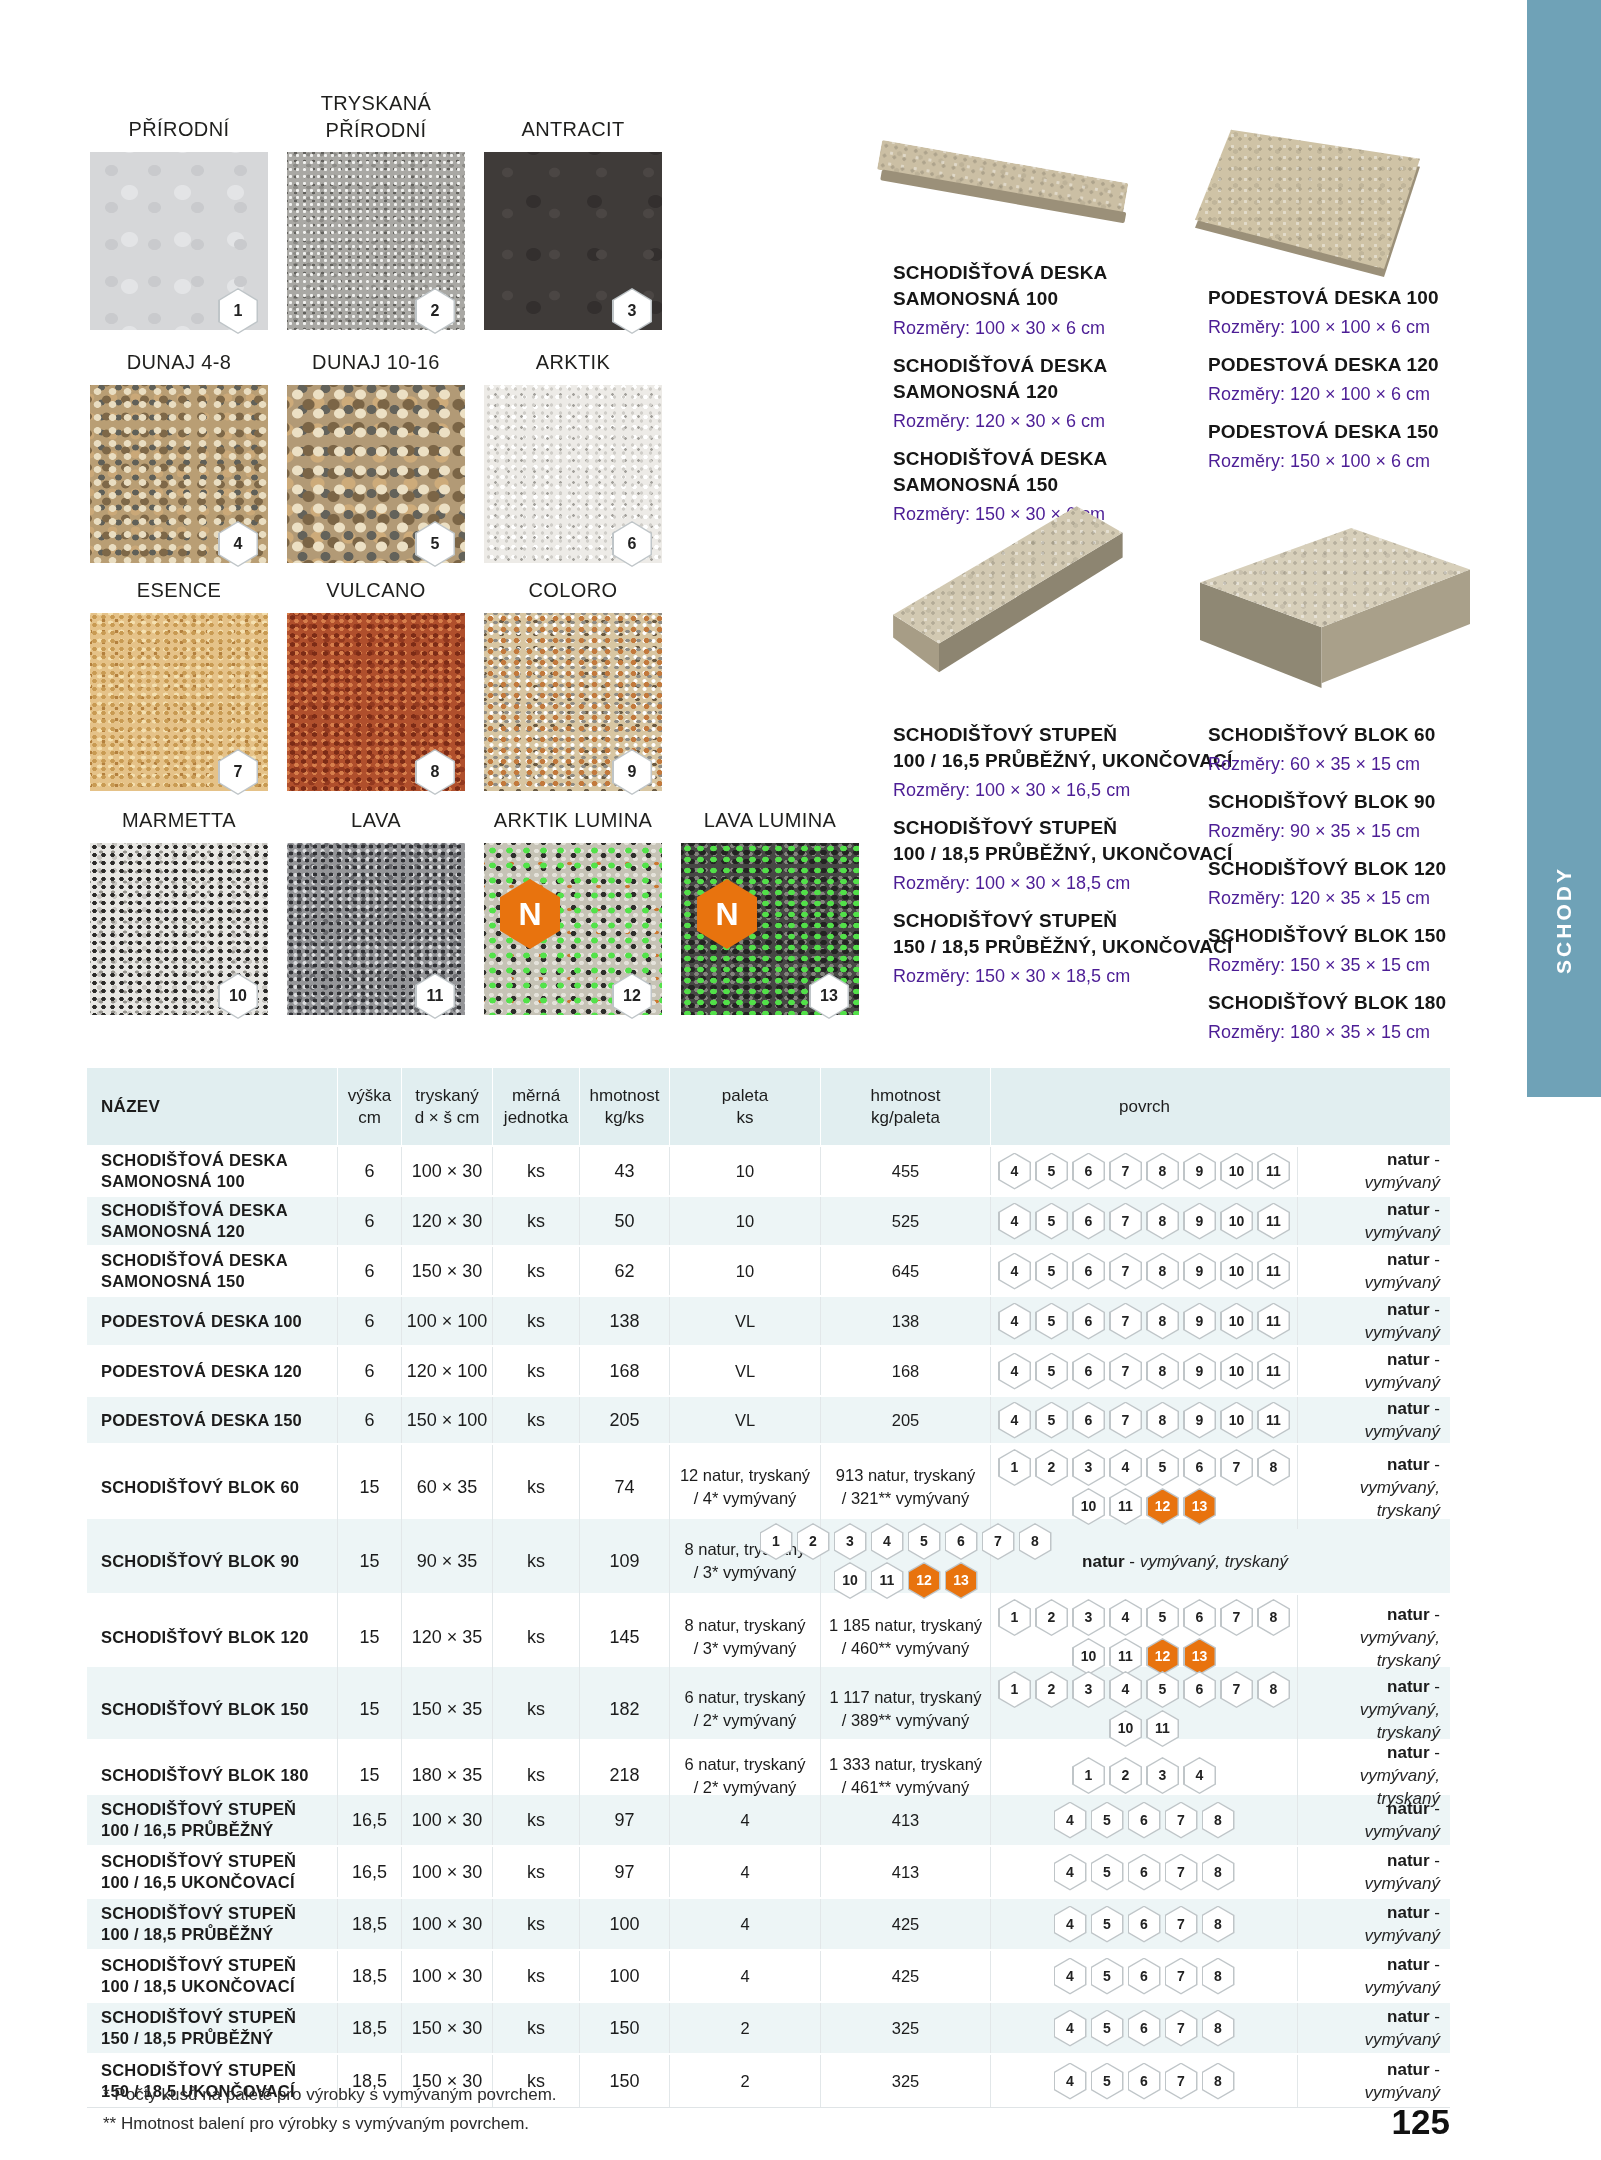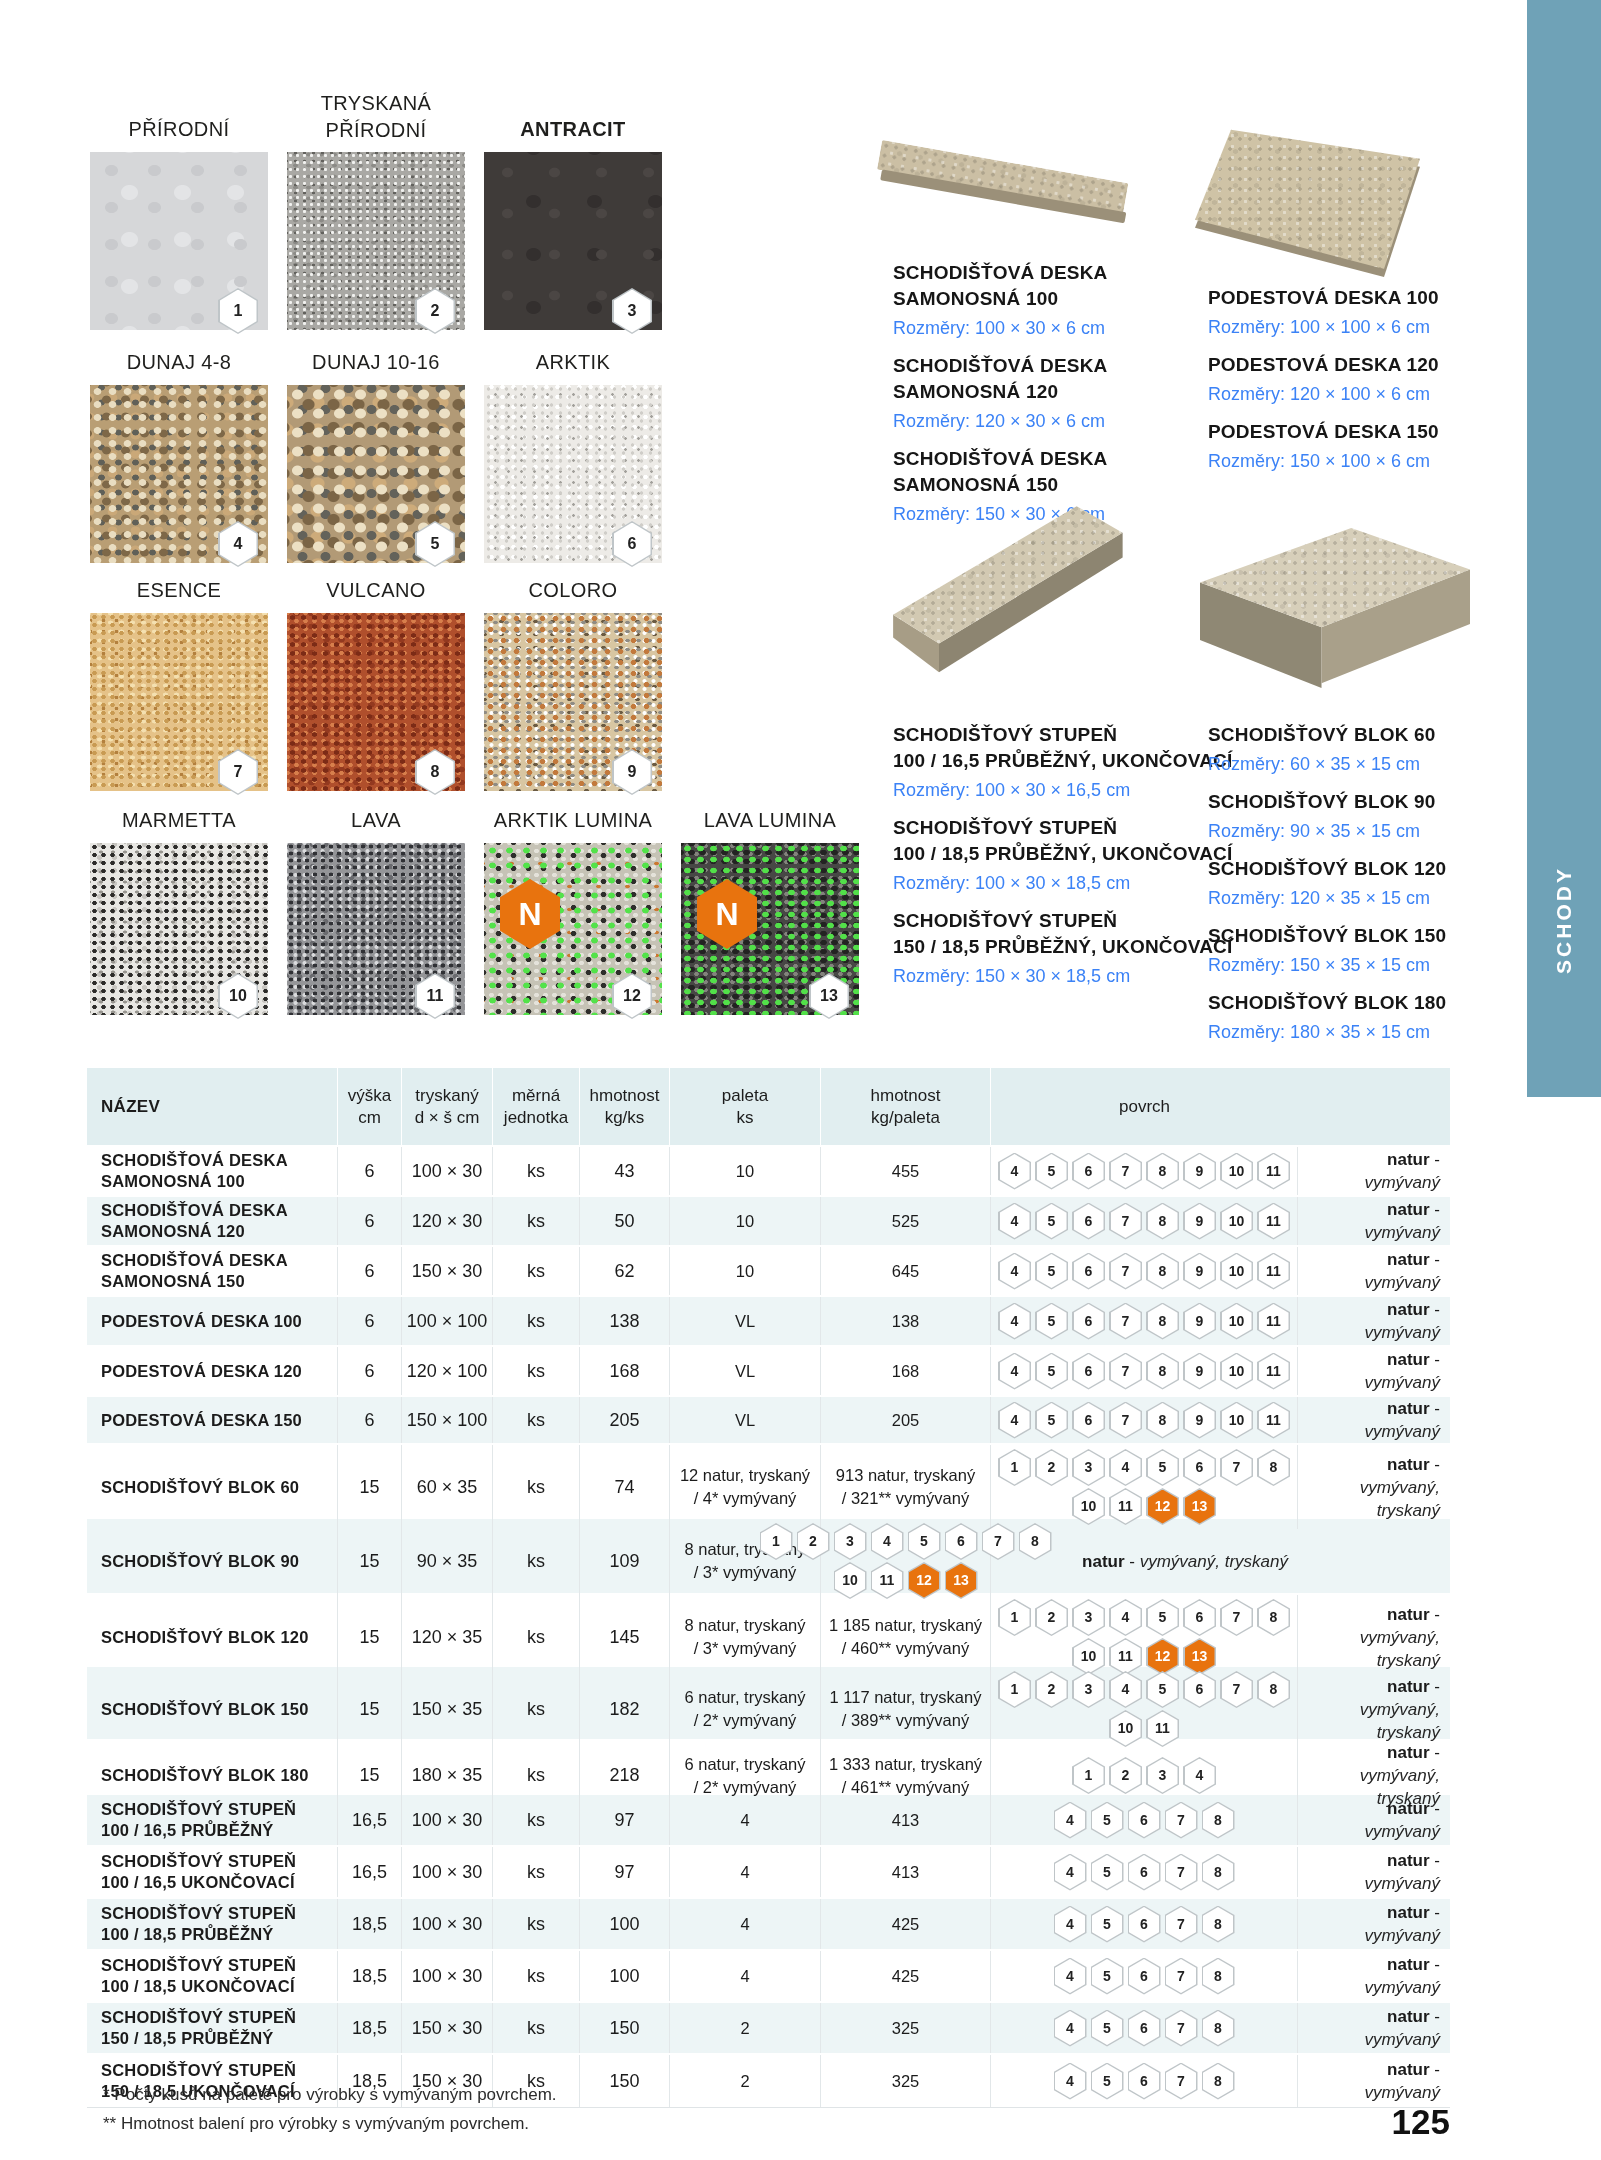--- a/index.html
+++ b/index.html
@@ -40,21 +40,21 @@
   .swnum{position:absolute;right:10px;bottom:-4px;width:40px;height:46px;}
   .swnum span{font-size:16px;}
   .nbadge{position:absolute;left:16px;top:36px;width:60px;height:70px;
        clip-path:polygon(50% 0,100% 26%,100% 74%,50% 100%,0 74%,0 26%);background:#e8730e;
        display:flex;align-items:center;justify-content:center;color:#fff;font-weight:bold;font-size:32px;}
 
   
   .pgroup{position:absolute;}
   .pitem{margin-bottom:13px;}
   .ptitle{font-size:19px;font-weight:bold;line-height:26px;white-space:pre-line;color:#161616;letter-spacing:.2px;}
-  .pdims{font-size:18px;color:#3b82f6;margin-top:4px;line-height:24px;}
+  .pdims{font-size:18px;color:#4c1d95;margin-top:4px;line-height:24px;}
 
   
   .pimg{position:absolute;}
   .pimg div{position:absolute;}
   .spk{background-image:radial-gradient(#00000026 1.5px,transparent 2px),radial-gradient(#ffffff66 1.5px,transparent 2px),radial-gradient(#00000012 2.5px,transparent 3px);background-size:10px 10px,13px 11px,21px 17px;background-position:0 0,5px 6px,9px 2px;}
   .rot{inset:0;transform:rotate(10deg);transform-origin:30px 40px;}
   .p-top{left:0;top:30px;width:100%;height:30px;background-color:#cbbfa4;border-radius:2px;}
   .p-edge{left:5px;top:59px;width:99%;height:11px;background:#9b9079;border-radius:2px;}
   .sl-edge{inset:0;clip-path:polygon(16% 4%,100% 24%,84% 100%,0 66%);background:#9b9079;}
   .sl-top{inset:0;transform:translateY(-8px);clip-path:polygon(16% 4%,100% 24%,84% 100%,0 66%);background-color:#cfc3a6;}
@@ -107,21 +107,21 @@
           <span>1</span>
         </div>
       </div>
       <div class="swlabel" style="left: 277px; width: 198px; top: 90px;">TRYSKANÁ
 PŘÍRODNÍ</div>
       <div class="sw s2" style="left: 287px; top: 152px; width: 178px; height: 178px; background-color: rgb(169, 168, 164);">
         <div class="hex swnum">
           <span>2</span>
         </div>
       </div>
-      <div class="swlabel" style="left: 474px; width: 198px; top: 116px; font-weight: bold;">ANTRACIT</div>
+      <div class="swlabel" style="left: 474px; width: 198px; top: 116px;">ANTRACIT</div>
       <div class="sw s3" style="left: 484px; top: 152px; width: 178px; height: 178px; background-color: rgb(63, 59, 57);">
         <div class="hex swnum">
           <span>3</span>
         </div>
       </div>
       <div class="swlabel" style="left: 80px; width: 198px; top: 349px;">DUNAJ 4-8</div>
       <div class="sw s4" style="left: 90px; top: 385px; width: 178px; height: 178px; background-color: rgb(185, 158, 116);">
         <div class="hex swnum">
           <span>4</span>
         </div>

